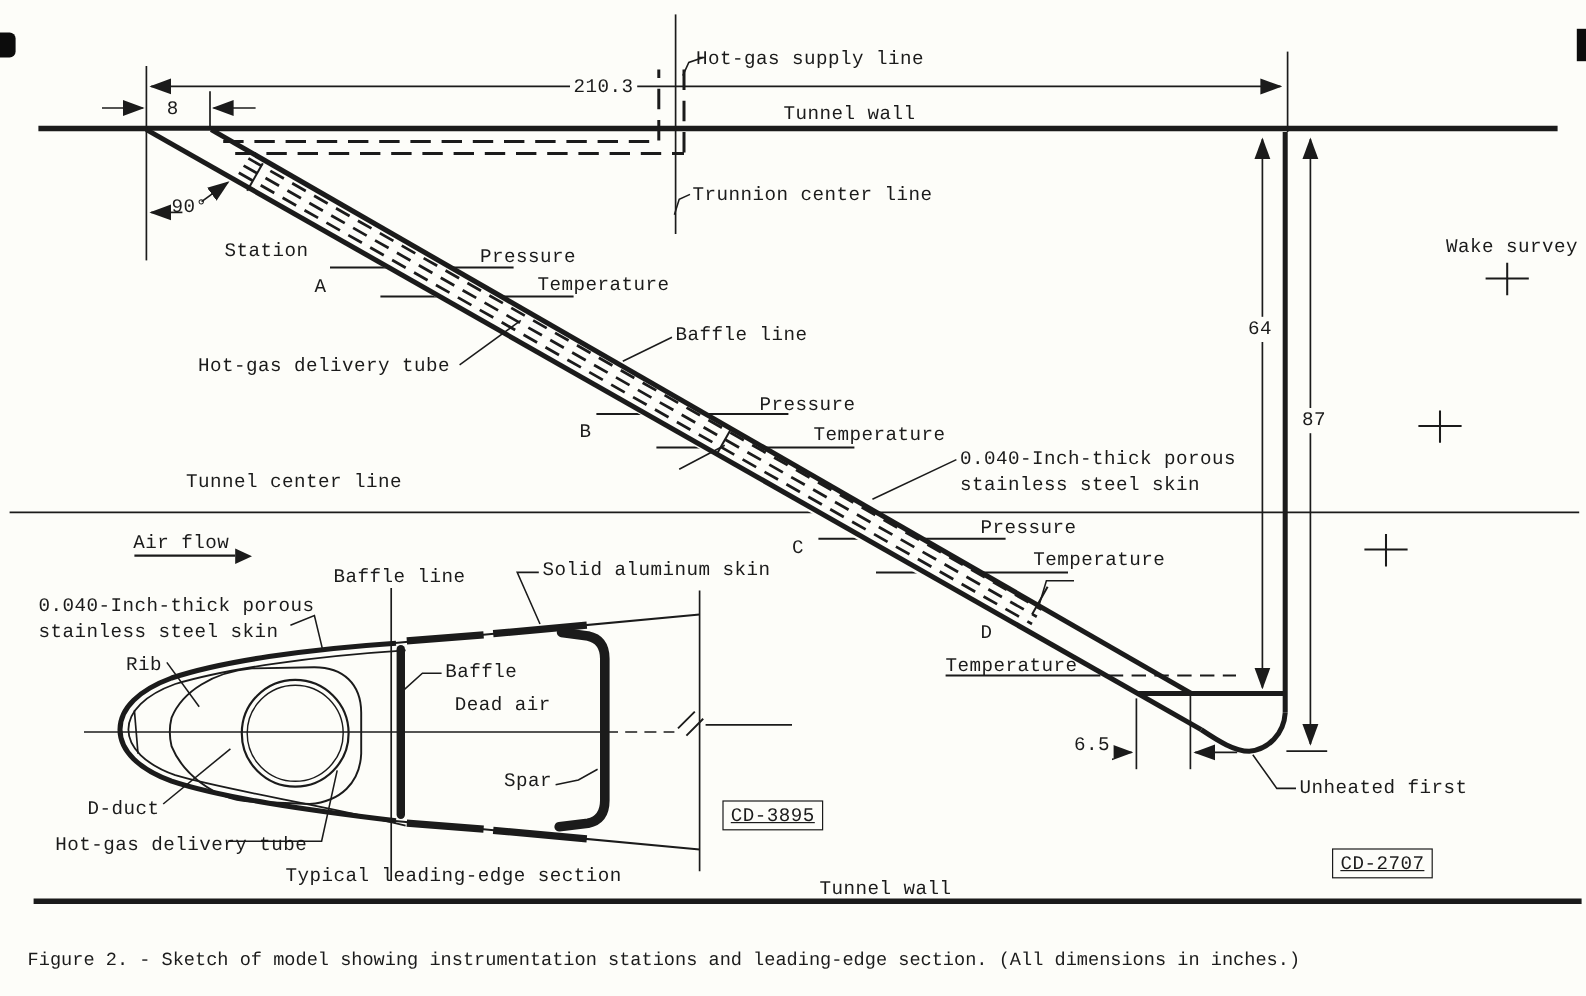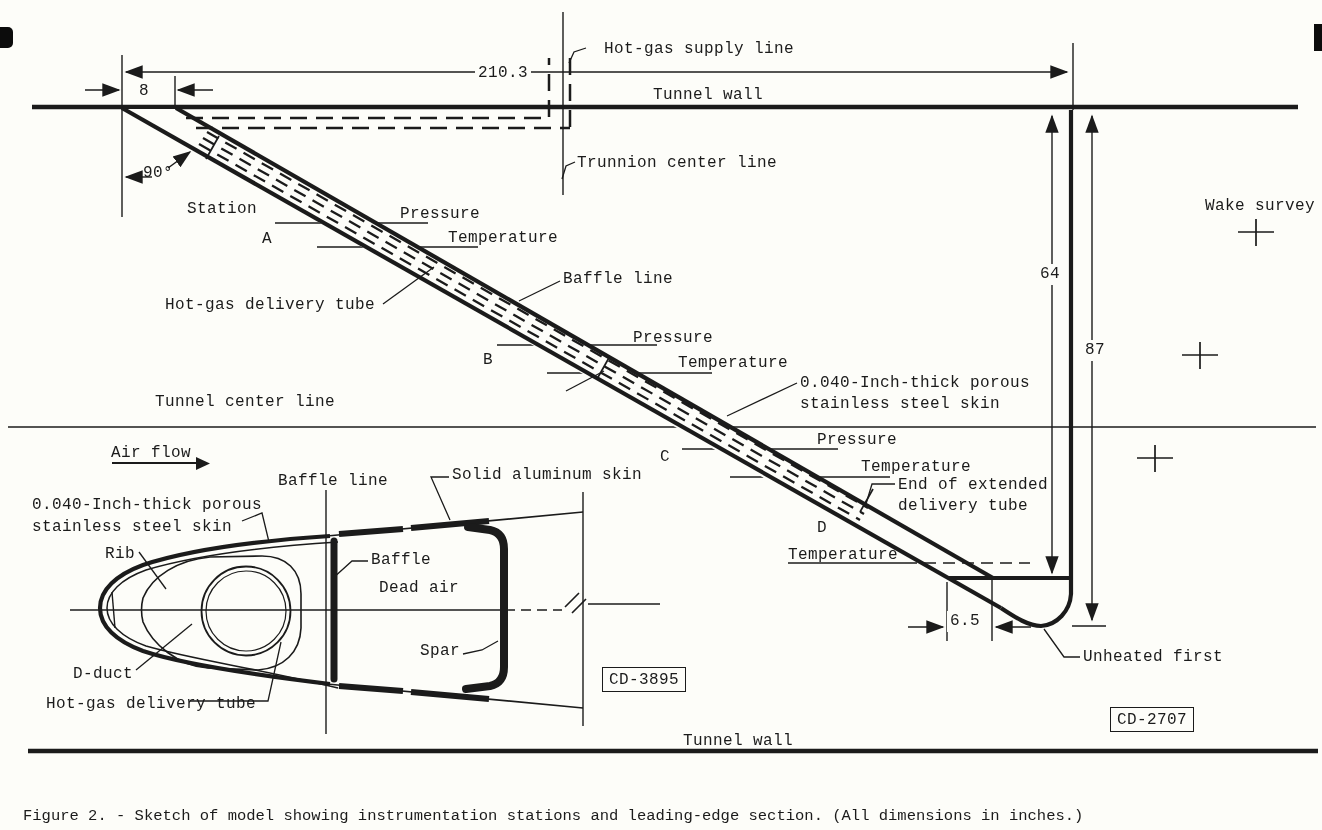--- a/index.html
+++ b/index.html
@@ -13,22 +13,22 @@
   .supdash{stroke-width:2.5;stroke-dasharray:17 9;}
   .ddash{stroke-width:1.7;stroke-dasharray:12 7;}
   .cdash{stroke-width:1.4;stroke-dasharray:10 6;}
   .bar6{stroke-width:6;} .bar7{stroke-width:7;stroke-linecap:round;}
   .spar{stroke-width:8;stroke-linecap:round;stroke-linejoin:round;}
   .fillink{fill:#1b1b1b;stroke:none;}
   .whiteband{fill:#fdfdf9;stroke:none;}
   .lbl{position:absolute;font-size:16px;line-height:21px;letter-spacing:.4px;white-space:pre;}
   .dim{background:#fdfdf9;padding:0 3px;}
   .cdbox{position:absolute;border:1.7px solid #1b1b1b;width:82px;height:23px;
-         display:flex;align-items:center;justify-content:center;font-size:16px;letter-spacing:.4px;}
-  .caption{position:absolute;left:23px;top:791px;font-size:15.5px;letter-spacing:0;white-space:nowrap;margin-top:16px;}
+         display:flex;align-items:center;justify-content:center;font-size:16px;letter-spacing:.4px;text-decoration:underline;}
+  .caption{position:absolute;left:23px;top:791px;font-size:15.5px;letter-spacing:0;white-space:nowrap;}
   .art{position:absolute;background:#0c0c0c;}
 </style>
 </head>
 <body>
 
 <div class="page">
 
   <svg width="1322" height="830" viewBox="0 0 1322 830">
     <defs>
       <marker id="ah" viewBox="0 0 12 10" refX="11" refY="5" markerWidth="13" markerHeight="11" orient="auto">
@@ -136,21 +136,21 @@
       <path d="M449,477 L431,477 L450,520" class="ldr"></path>
       <path d="M368,561 L352,561 L332,579" class="ldr"></path>
       <path d="M463,654 L482,650 L498,641" class="ldr"></path>
       <path d="M136,670 L192,624" class="ldr"></path>
       <path d="M190,701 L268,701 L281,642" class="ldr"></path>
       <line x1="112" y1="463" x2="196" y2="463" stroke-width="1.8"></line>
       <polygon points="196,457 210,463.5 196,470" class="fillink"></polygon>
     </g>
   </svg>
 
-  <div class="lbl" style="left:604px;top:39px">Hot-gas supply line</div>
+  <div class="lbl" style="left:580px;top:39px">Hot-gas supply line</div>
   <div class="lbl" style="left:653px;top:85px">Tunnel wall</div>
   <div class="lbl" style="left:577px;top:153px">Trunnion center line</div>
   <div class="lbl" style="left:1205px;top:196px">Wake survey</div>
   <div class="lbl" style="left:187px;top:199px">Station</div>
 
   <div class="lbl" style="left:400px;top:204px">Pressure</div>
   <div class="lbl" style="left:262px;top:229px">A</div>
   <div class="lbl" style="left:448px;top:228px">Temperature</div>
 
   <div class="lbl" style="left:165px;top:295px">Hot-gas delivery tube</div>
@@ -161,46 +161,45 @@
   <div class="lbl" style="left:678px;top:353px">Temperature</div>
 
   <div class="lbl" style="left:800px;top:373px">0.040-Inch-thick porous
 stainless steel skin</div>
   <div class="lbl" style="left:155px;top:392px">Tunnel center line</div>
 
   <div class="lbl" style="left:817px;top:430px">Pressure</div>
   <div class="lbl" style="left:660px;top:447px">C</div>
   <div class="lbl" style="left:861px;top:457px">Temperature</div>
 
-  <div class="lbl" style="left:898px;top:475px">End of extended
-delivery tube</div>
   <div class="lbl" style="left:817px;top:518px">D</div>
   <div class="lbl" style="left:788px;top:545px">Temperature</div>
 
   <div class="lbl" style="left:1083px;top:647px">Unheated first</div>
   <div class="lbl" style="left:683px;top:731px">Tunnel wall</div>
 
   <div class="lbl" style="left:111px;top:443px">Air flow</div>
   <div class="lbl" style="left:278px;top:471px">Baffle line</div>
   <div class="lbl" style="left:32px;top:494px;line-height:22px">0.040-Inch-thick porous
 stainless steel skin</div>
   <div class="lbl" style="left:105px;top:544px">Rib</div>
   <div class="lbl" style="left:452px;top:465px">Solid aluminum skin</div>
   <div class="lbl" style="left:371px;top:550px">Baffle</div>
   <div class="lbl" style="left:379px;top:578px">Dead air</div>
   <div class="lbl" style="left:73px;top:664px">D-duct</div>
   <div class="lbl" style="left:420px;top:641px">Spar</div>
   <div class="lbl" style="left:46px;top:694px">Hot-gas delivery tube</div>
+  <div class="lbl" style="left:238px;top:720px">Typical leading-edge section</div>
 
   <div class="lbl dim" style="left:475px;top:63px">210.3</div>
   <div class="lbl dim" style="left:136px;top:81px">8</div>
   <div class="lbl" style="left:143px;top:163px">90°</div>
   <div class="lbl dim" style="left:1037px;top:264px">64</div>
   <div class="lbl dim" style="left:1082px;top:340px">87</div>
-  <div class="lbl dim" style="left:947px;top:611px">6.5</div>
+  <div class="lbl dim" style="left:892px;top:611px">6.5</div>
 
   <div class="cdbox" style="left:602px;top:667px">CD-3895</div>
   <div class="cdbox" style="left:1110px;top:707px">CD-2707</div>
 
   <div class="caption">Figure 2. - Sketch of model showing instrumentation stations and leading-edge section. (All dimensions in inches.)</div>
 
   <div class="art" style="left:0;top:27px;width:13px;height:21px;border-radius:0 5px 5px 0"></div>
   <div class="art" style="left:1314px;top:24px;width:8px;height:27px"></div>
 
 </div>

